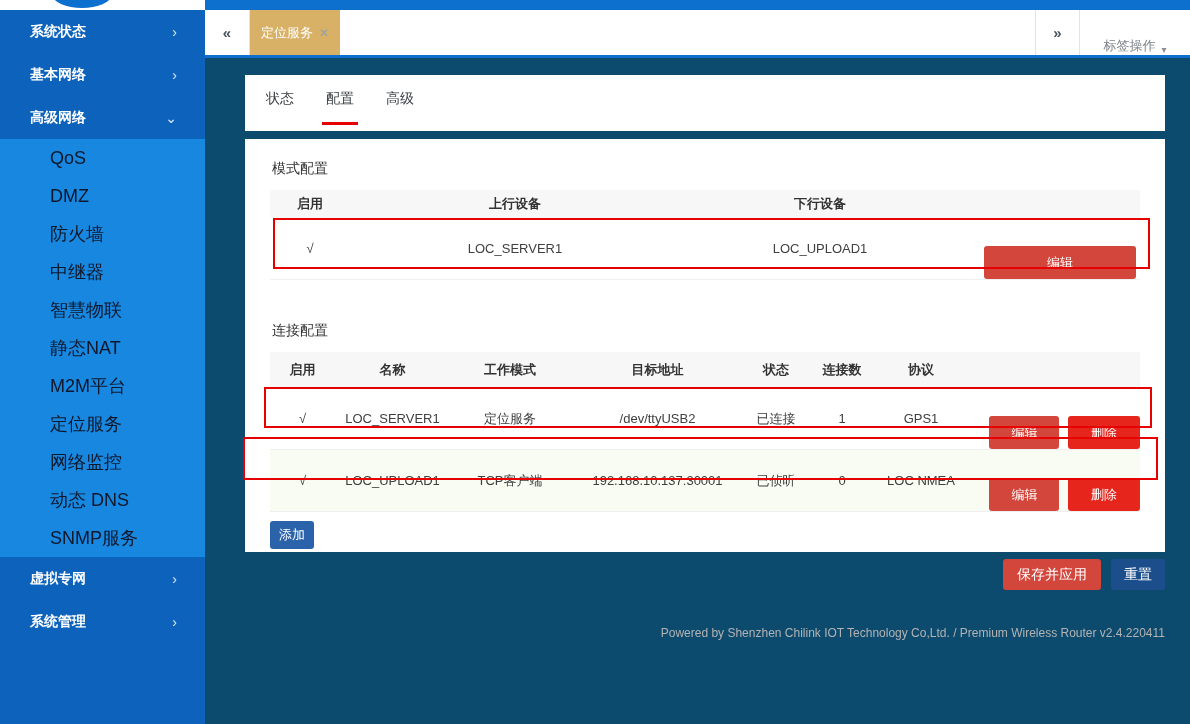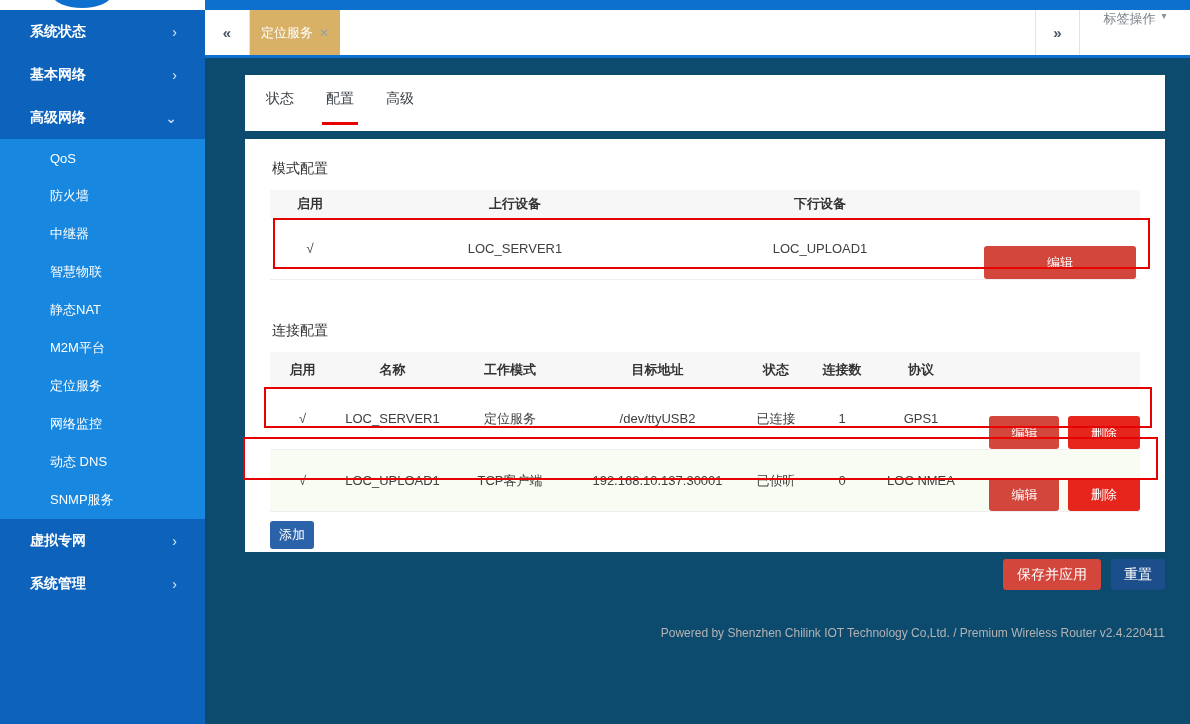--- a/index.html
+++ b/index.html
@@ -9,30 +9,30 @@
   
   .logo-strip { position:absolute; left:0; top:0; width:205px; height:10px; background:#ffffff; overflow:hidden; z-index:3;}
   .logo-arc { position:absolute; left:53px; top:-17px; width:58px; height:25px; background:#0d6fce; border-radius:50%; }
   .top-strip { position:absolute; left:205px; top:0; width:985px; height:10px; background:#0d6fce; }
 
   
   .sidebar { position:absolute; left:0; top:10px; width:205px; height:714px; background:#0d63bc; z-index:2; }
   .side-item { height:43px; display:flex; align-items:center; padding:0 28px 0 30px; color:#ffffff; font-size:14px; font-weight:600; cursor:pointer; }
   .side-item .arrow { margin-left:auto; font-size:14px; font-weight:400; opacity:.85; }
   .submenu { background:#1787e0; }
-  .sub-item { height:38px; display:flex; align-items:center; padding-left:50px; color:#ffffff; font-size:13px; cursor:pointer; }
+  .sub-item { height:38px; display:flex; align-items:center; padding-left:50px; color:#0f172a; font-size:18px; cursor:pointer; }
 
   
   .tabbar { position:absolute; left:205px; top:10px; width:985px; height:48px; background:#ffffff; border-bottom:3px solid #0d6fce; display:flex; align-items:stretch; }
   .tab-scroll { width:45px; display:flex; align-items:center; justify-content:center; color:#4a5560; font-size:15px; font-weight:700; border-right:1px solid #e3e3e3; cursor:pointer; background:#fff; }
   .tab-active { width:90px; background:#d8b166; color:#ffffff; font-size:13px; display:flex; align-items:center; justify-content:center; gap:6px; cursor:pointer; }
   .tab-close { color:#93a0ab; font-weight:700; font-size:12px; cursor:pointer; }
   .tab-right { margin-left:auto; display:flex; align-items:stretch; }
   .tab-scroll.right { border-left:1px solid #e3e3e3; border-right:1px solid #e3e3e3; }
-  .tag-ops { width:110px; display:flex; align-items:flex-start; justify-content:center; color:#7a8289; font-size:13px; gap:6px; cursor:pointer; }
+  .tag-ops { width:110px; display:flex; align-items:flex-end; justify-content:center; color:#7a8289; font-size:13px; gap:6px; cursor:pointer; }
   .caret { font-size:10px; color:#8b9299; }
 
   
   .content { position:absolute; left:205px; top:58px; width:985px; height:666px; background:#0c4a6e; }
   .card-tabs { position:absolute; left:40px; top:17px; width:920px; height:56px; background:#ffffff; display:flex; padding:0 0 6px 17px; }
   .ctab { height:50px; display:flex; align-items:center; padding:0 4px; margin-right:24px; font-size:14px; color:#3c4146; border-bottom:3px solid transparent; cursor:pointer; }
   .ctab.active { border-bottom-color:#e60000; }
 
   .card-main { position:absolute; left:40px; top:81px; width:920px; height:413px; background:#ffffff; padding:0 25px; }
   .sec-title { font-size:14px; color:#333333; margin:21px 0 12px 2px; }
@@ -84,20 +84,23 @@
     <span>基本网络</span>
     <span class="arrow">›</span>
   </div>
   <div class="side-item">
     <span>高级网络</span>
     <span class="arrow">⌄</span>
   </div>
   <div class="submenu">
     <div class="sub-item">
         <span>QoS</span>
+      </div>
+    <div class="sub-item">
+        <span>DMZ</span>
       </div>
     <div class="sub-item">
         <span>防火墙</span>
       </div>
     <div class="sub-item">
         <span>中继器</span>
       </div>
     <div class="sub-item">
         <span>智慧物联</span>
       </div>

